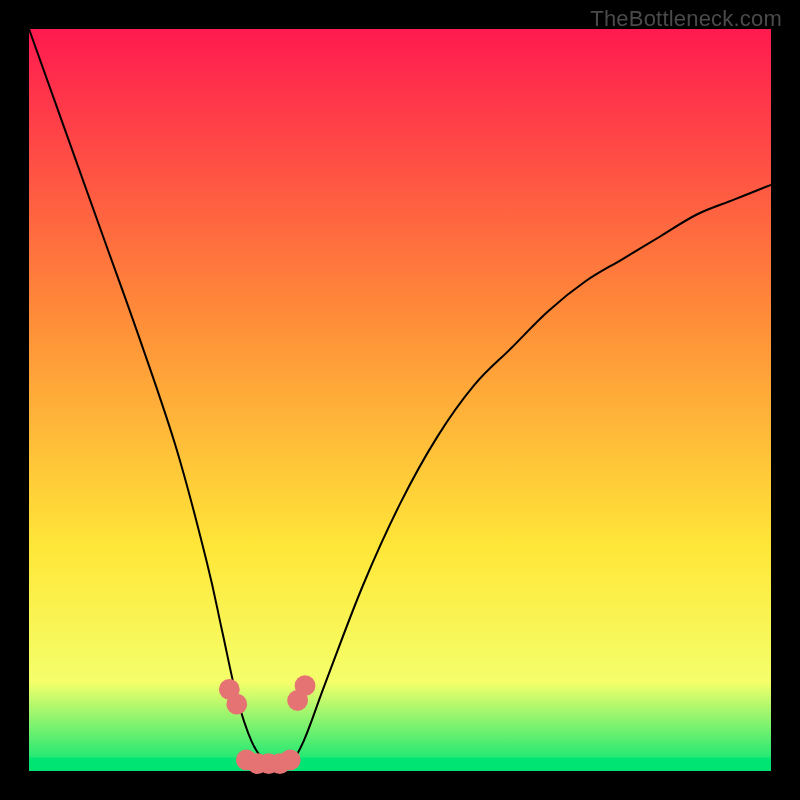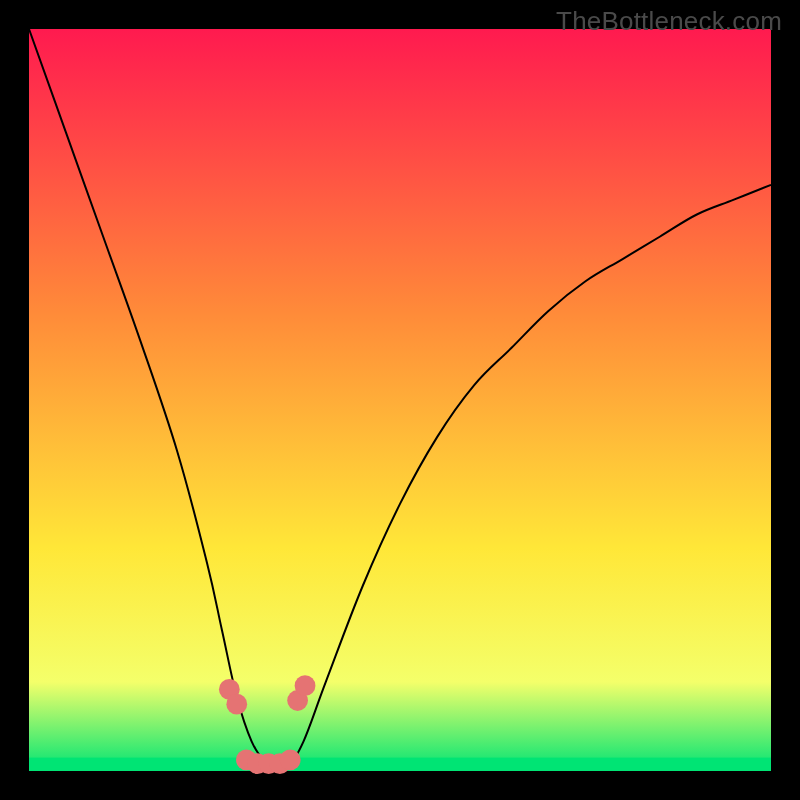--- a/index.html
+++ b/index.html
@@ -15,21 +15,21 @@
     position: absolute;
     top: 0; left: 0;
     width: 800px;
     height: 800px;
   }
   .watermark {
     position: absolute;
     top: 6px;
     right: 18px;
     color: #4a4a4a;
-    font-size: 26px;
+    font-size: 22px;
     letter-spacing: 0.2px;
     font-weight: 500;
     user-select: none;
   }
 </style>
 </head>
 <body>
 
 <div class="chart-wrap">
   <svg id="chart-svg" width="800" height="800" viewBox="0 0 800 800">

